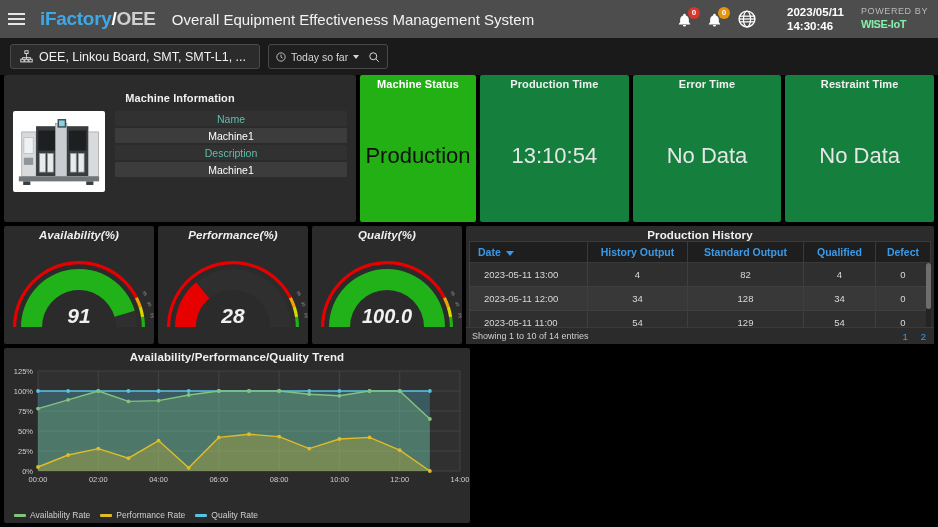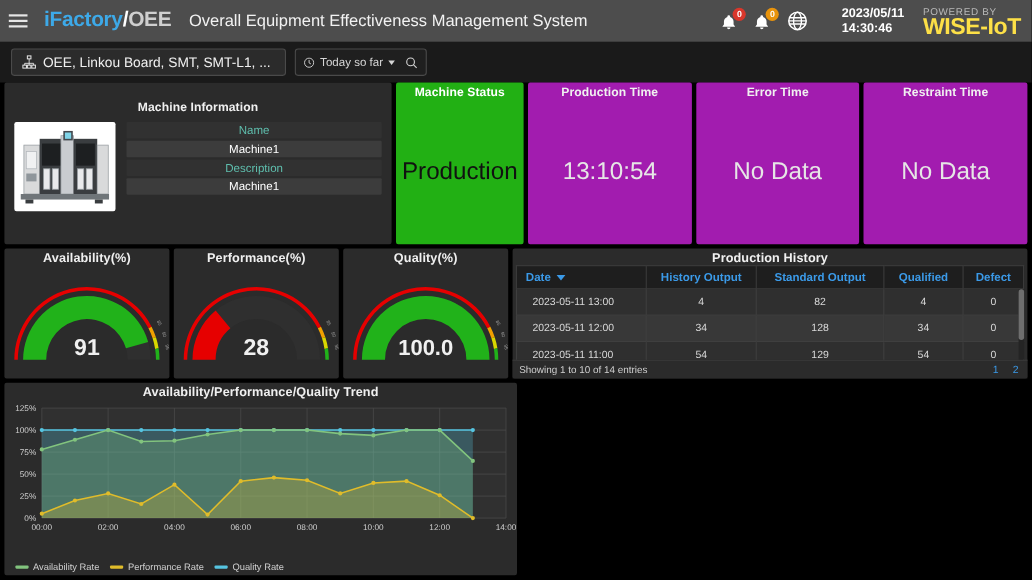--- a/index.html
+++ b/index.html
@@ -34,21 +34,21 @@
     position:absolute; top:-1px; right:-4px; min-width:12px; height:12px; border-radius:50%;
     font-size:8px; color:#fff; display:flex; align-items:center; justify-content:center;
     font-weight:bold; padding:0 2px; line-height:1;
   }
   .badge.red { background:#d9372b; }
   .badge.orange { background:#e8930c; }
   .globe { width:20px; height:20px; cursor:pointer; }
   .datetime { font-size:11.5px; line-height:14px; font-weight:bold; color:#ffffff; text-align:left; margin-left:19px; }
   .powered { text-align:left; margin-left:6px; }
   .powered .pw-top { font-size:9px; color:#b9b9b9; letter-spacing:0.6px; line-height:10px; }
-  .powered .pw-main { font-size:21px; font-weight:bold; color:#fde047; line-height:17px; letter-spacing:-0.4px; }
+  .powered .pw-main { font-size:11px; font-weight:bold; color:#86efac; line-height:17px; letter-spacing:-0.4px; }
 
   
   .subheader { height: 37px; background:#1a1a1a; display:flex; align-items:center; padding: 0 10px; flex:0 0 37px; gap:8px; }
   .breadcrumb {
     background:#2b2b2b; border:1px solid #4a4a4a; border-radius:3px; height:25px;
     display:flex; align-items:center; padding:0 9px; gap:6px; cursor:pointer; min-width:250px;
   }
   .breadcrumb-text { font-size:12.5px; color:#f0f0f0; white-space:nowrap; }
   .daterange {
     background:#1f1f1f; border:1px solid #4a4a4a; border-radius:3px; height:25px;
@@ -72,26 +72,26 @@
   }
   .mi-rows { flex:1; display:flex; flex-direction:column; gap:2px; }
   .mi-row { height:15px; display:flex; align-items:center; justify-content:center; font-size:10.5px; border-radius:1px; }
   .mi-label { background:#313131; color:#5fbfae; }
   .mi-value { background:#3c3c3c; color:#ffffff; }
 
   .status-card { width:116px; background:#22b014; display:flex; flex-direction:column; align-items:center; }
   .status-card .panel-title { color:#ffffff; }
   .status-value { flex:1; display:flex; align-items:center; justify-content:center; font-size:22px; color:#111; }
 
-  .metric-card { flex:1; background:#a21caf; display:flex; flex-direction:column; align-items:center; }
+  .metric-card { flex:1; background:#15803d; display:flex; flex-direction:column; align-items:center; }
   .metric-value { flex:1; display:flex; align-items:center; justify-content:center; font-size:22px; color:#e6e6e6; }
 
   
   .row2 { display:flex; gap:4px; padding:4px 4px 0 4px; height:122px; flex:0 0 122px; }
-  .gauge-card { flex:1; background:#2b2b2b; border-radius:2px; display:flex; flex-direction:column; }
+  .gauge-card { flex:1; background:#2b2b2b; border-radius:2px; display:flex; flex-direction:column;font-style:italic; }
   .gauge-card .panel-title { font-size:11.5px; }
   .gauge-area { flex:1; display:flex; align-items:center; justify-content:center; }
   .history-card { width:468px; background:#2b2b2b; border-radius:2px; display:flex; flex-direction:column; }
   .history-card .panel-title { font-size:11.5px; }
 
   
   .row3 { display:flex; gap:4px; padding:4px 4px 4px 4px; flex:1; min-height:0; }
   .trend-card { width:466px; background:#2b2b2b; border-radius:2px; display:flex; flex-direction:column; }
   .trend-card .panel-title { font-size:11.5px; }
   .trend-area { flex:1; position:relative; min-height:0; }

